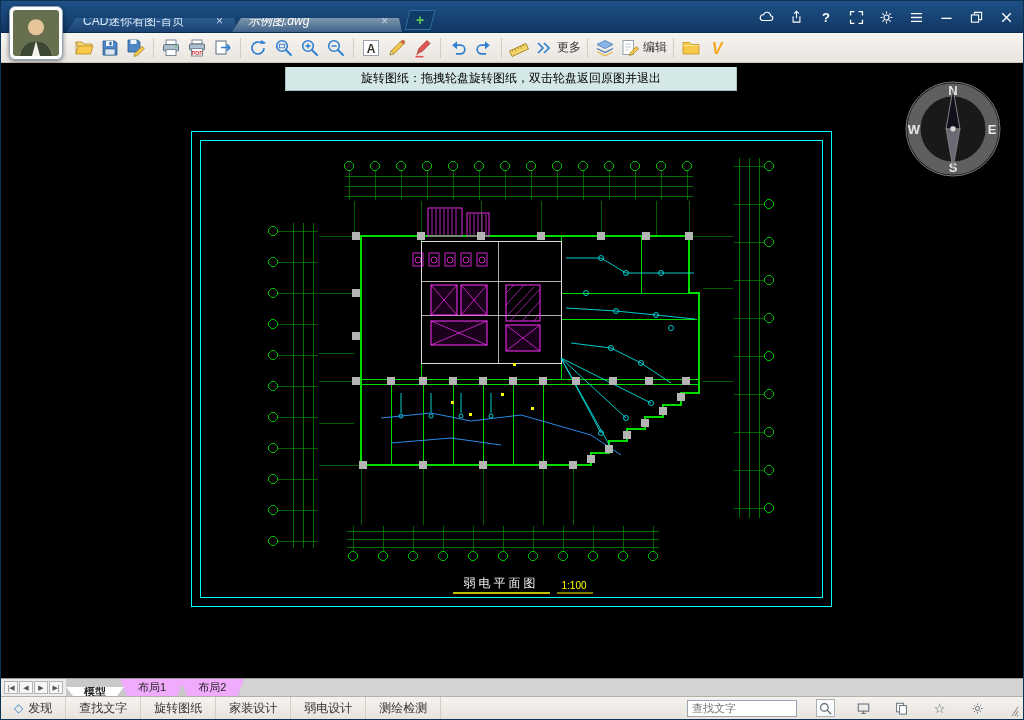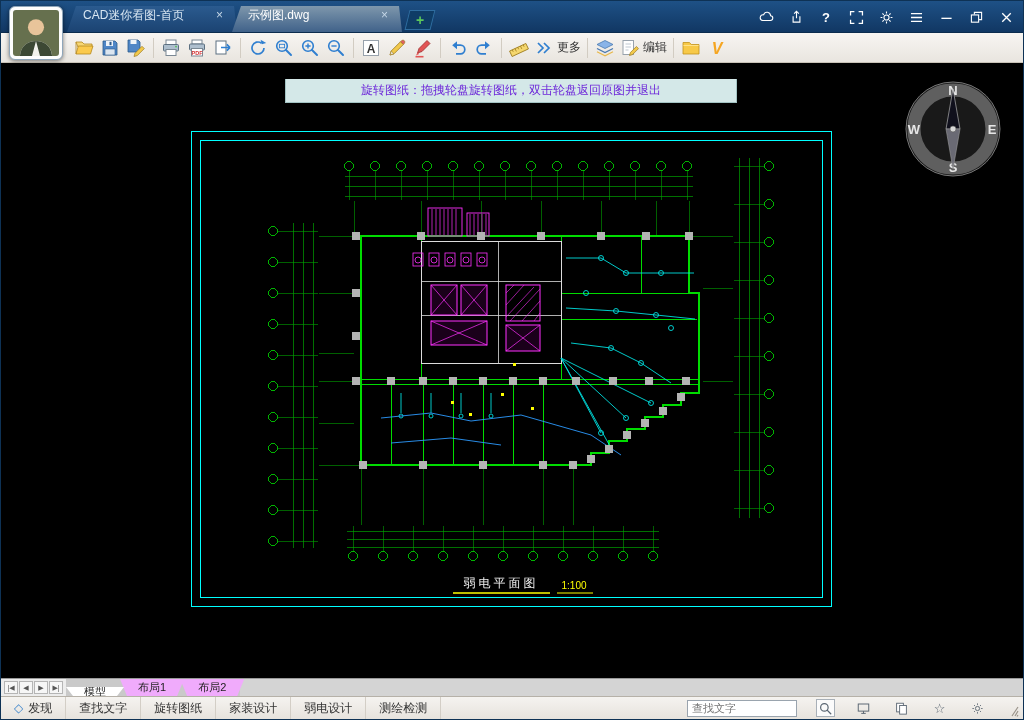--- a/index.html
+++ b/index.html
@@ -10,25 +10,25 @@
 
   
   .titlebar { height:32px; flex:none; position:relative;
     background:linear-gradient(#1e5186,#113763);
     border-bottom:1px solid #0c2c4e; display:flex; align-items:flex-end; }
   .avatar-frame { position:absolute; top:5px; left:8px; width:54px; height:54px;
     background:#fdfdfd; border:1px solid #8fa6ba; border-radius:6px; z-index:30;
     padding:3px; box-shadow:0 1px 4px rgba(0,0,0,.5); }
   .avatar-frame svg { width:100%; height:100%; border-radius:3px; display:block; }
   .tabs { display:flex; align-items:flex-end; margin-left:66px; height:27px; }
-  .tab { height:26px; display:flex; align-items:center; gap:8px;
+  .tab { height:14px; display:flex; align-items:center; gap:8px;
     padding:0 12px 8px 16px; font-size:12px; color:#d8e6f2; cursor:pointer;
     clip-path:polygon(9px 0, calc(100% - 3px) 0, 100% 100%, 0 100%);
     background:linear-gradient(#2b5b8f,#1b4372); min-width:170px; margin-right:-5px; }
-  .tab.active { background:linear-gradient(#7e97ac,#40628a); color:#fff; z-index:2; }
+  .tab.active { background:linear-gradient(#7e97ac,#40628a); color:#fff; z-index:2;font-style:italic; }
   .tab .close-x { font-size:12px; color:#c4d6e6; margin-left:auto; padding:0 2px; }
   .newtab { width:26px; height:20px; margin:0 0 2px 10px; background:#0f3c66;
     border:1px solid #2f6da0; transform:skewX(-14deg); display:flex;
     align-items:center; justify-content:center; cursor:pointer; }
   .newtab span { transform:skewX(14deg); color:#5cc85c; font-weight:bold; font-size:14px; line-height:1; }
   .titlebar-right { position:absolute; right:8px; top:0; height:32px;
     display:flex; align-items:center; gap:12px; }
   .tb-ico { width:18px; height:18px; display:flex; align-items:center;
     justify-content:center; cursor:pointer; color:#fff; font-size:13px; font-weight:bold; }
   .tb-ico svg { width:17px; height:17px; }
@@ -38,36 +38,36 @@
     padding-left:70px; background:linear-gradient(#f7f5f2,#e9e5df);
     border-bottom:1px solid #c9c3b8; }
   .tbtn { height:26px; min-width:26px; display:flex; align-items:center;
     justify-content:center; gap:3px; border-radius:3px; cursor:pointer;
     padding:0 2px; font-size:12px; color:#333; }
   .tbtn svg { width:20px; height:20px; }
   .tsep { width:1px; height:20px; background:#d2ccc2; margin:0 4px; flex:none; }
 
   
   .canvas { flex:1; position:relative; background:#000; overflow:hidden; }
-  .hint-bar { position:absolute; top:16px; left:284px; width:452px; height:24px;
+  .hint-bar { position:absolute; top:4px; left:284px; width:452px; height:24px;
     background:#d4e8e8; border:1px solid #a3c3c3; border-top:none;
-    color:#6d28d9; font-size:12px; display:flex; align-items:center;
+    color:#000000; font-size:12px; display:flex; align-items:center;
     justify-content:center; z-index:5; }
   .drawing-svg { position:absolute; left:0; top:0; width:1024px; height:617px; }
 
   
   .model-bar { height:18px; flex:none; background:#c9c9c9; border-top:1px solid #9a9a9a;
     display:flex; align-items:stretch; font-size:11px; }
   .mt-nav { display:flex; align-items:center; gap:1px; padding:0 3px; background:#ececec; }
   .mt-nav span { font-size:7px; color:#555; border:1px solid #b5b5b5; background:#f6f6f6;
     width:14px; height:13px; display:flex; align-items:center; justify-content:center; cursor:pointer; }
   .mtab { display:flex; align-items:center; padding:0 18px; margin-right:-4px;
     background:#f0abfc; color:#222; cursor:pointer;
     clip-path:polygon(0 0,100% 0,calc(100% - 7px) 100%,7px 100%); }
-  .mtab.active { background:#fff; font-weight:normal; z-index:2;margin-top:8px; }
+  .mtab.active { background:#fff; font-weight:bold; z-index:2;margin-top:8px; }
   .mt-fill { flex:1; background:#d4d4d4; }
 
   
   .statusbar { height:23px; flex:none; display:flex; align-items:center;
     background:linear-gradient(#f5f3f0,#e7e3dd); border-top:1px solid #b6b1a8;
     font-size:12px; color:#333; }
   .sb-item { display:flex; align-items:center; gap:5px; padding:0 13px;
     height:100%; border-right:1px solid #d3cec6; cursor:pointer; white-space:nowrap; }
   .sb-diamond { color:#3f86cc; font-size:12px; }
   .sb-right { margin-left:auto; display:flex; align-items:center; gap:19px; padding-right:3px; }

